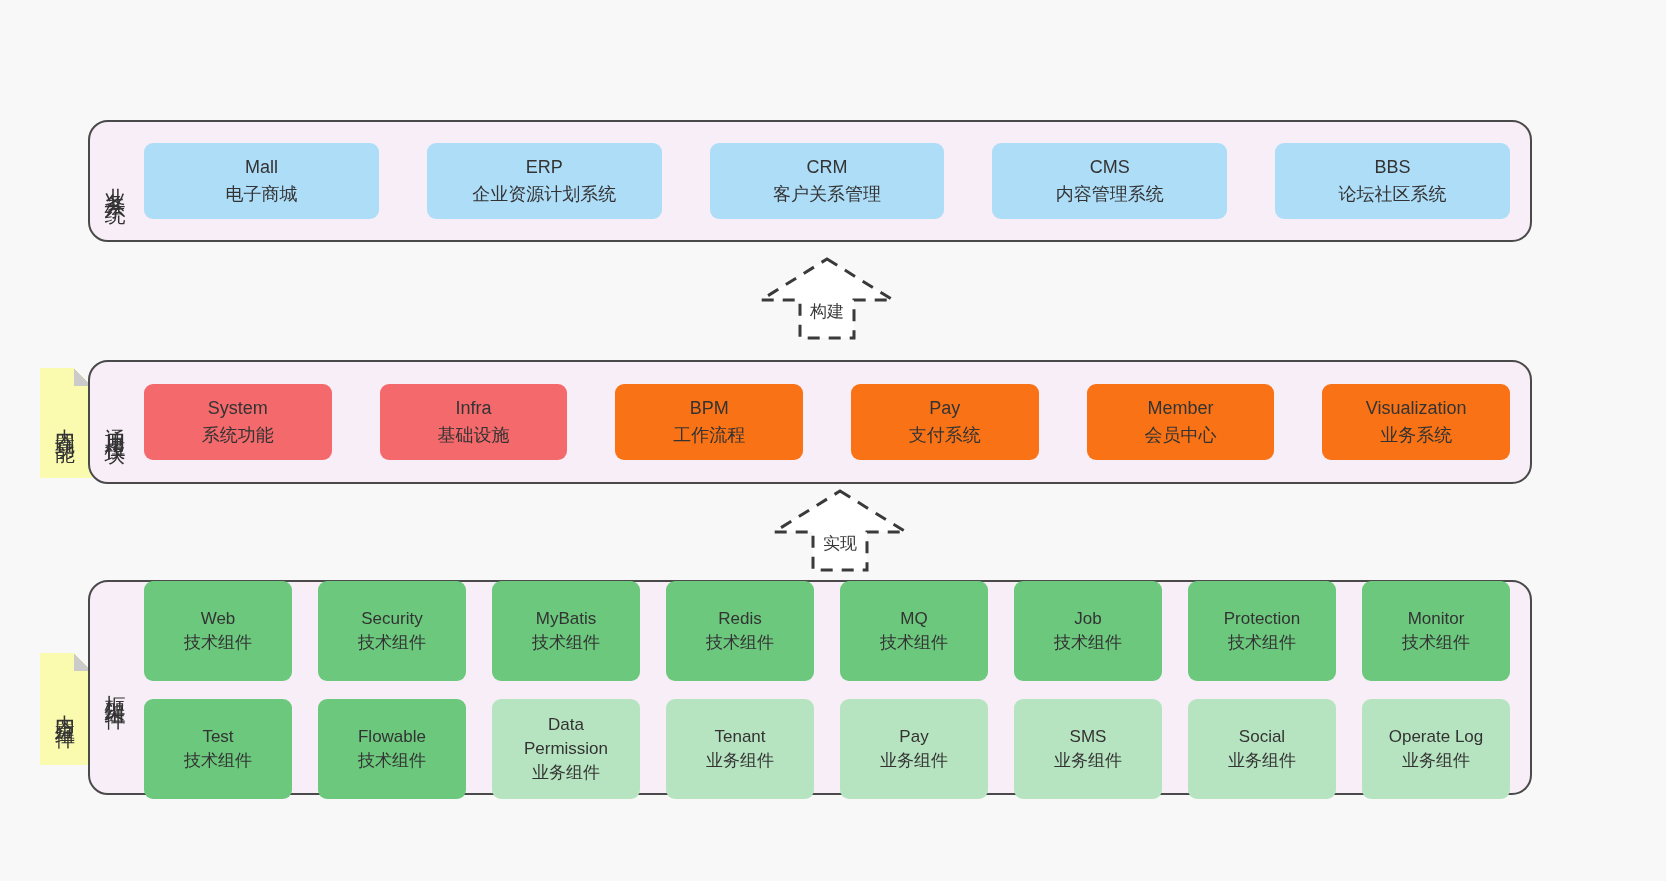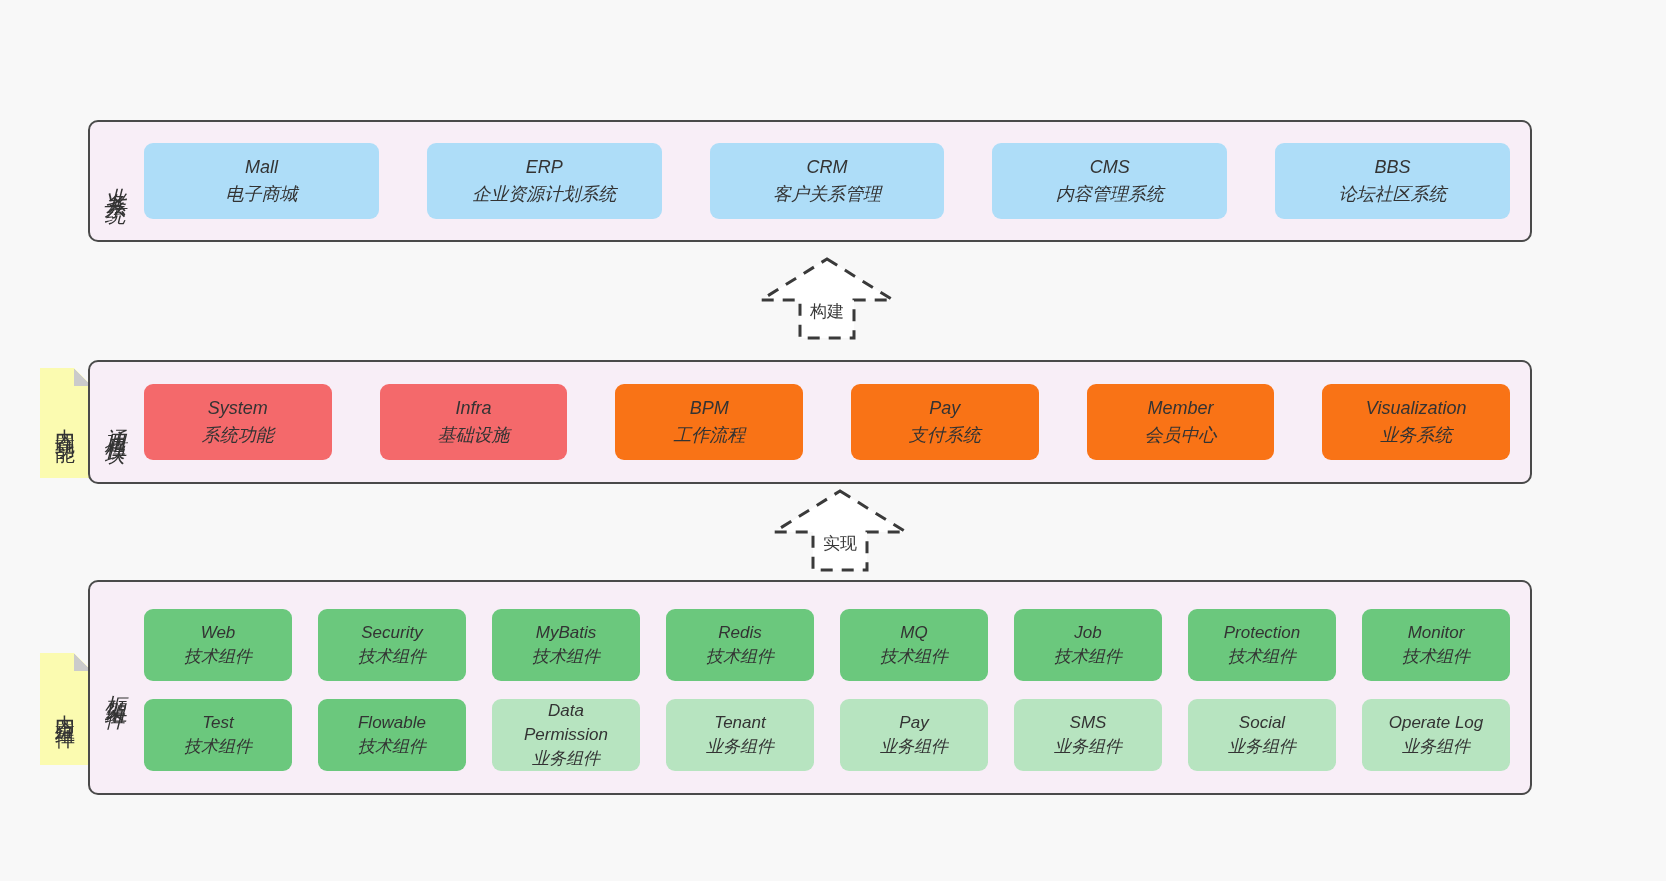--- a/index.html
+++ b/index.html
@@ -3,22 +3,22 @@
 <meta charset="utf-8">
 <style>
   * { margin:0; padding:0; box-sizing:border-box; }
   html,body { background:#f8f8f8; }
   body { font-family:"Liberation Sans","DejaVu Sans",sans-serif; color:#3a3a3a; }
   .canvas { position:relative; width:1666px; height:881px; background:#f8f8f8; overflow:hidden; }
 
   
   .panel {
     position:absolute; left:88px; width:1444px;
-    background:#f8eef7; border:2px solid #4a4a4a; border-radius:10px;
-    display:flex; align-items:stretch; z-index:2;font-style:italic;
+    background:#f8eef7; border:2px solid #4a4a4a; border-radius:20px;
+    display:flex; align-items:stretch; z-index:2;
   }
   .panel-business   { top:120px; height:122px; }
   .panel-modules    { top:348px; height:124px;margin-top:12px; }
   .panel-components { top:580px; height:215px; }
 
   .layer-label {
     width:50px; display:flex; align-items:center; justify-content:center;
     writing-mode:vertical-rl; text-orientation:upright;
     font-size:21px; letter-spacing:5px; color:#333; padding:6px 0;
   }
@@ -30,21 +30,21 @@
     flex:1; display:flex; flex-direction:column; justify-content:center;
     gap:18px; padding:20px 20px 15px 4px;
   }
   .boxes-grid .grid-row { display:flex; gap:26px; }
 
   .box {
     flex:1; height:76px; border-radius:9px;
     display:flex; flex-direction:column; justify-content:center; align-items:center;
     text-align:center; font-size:18px; line-height:1.5; color:#333;
   }
-  .boxes-grid .box { height:72px; font-size:17px; line-height:1.42; padding:0 13px; }
+  .boxes-grid .box { height:100px; font-size:17px; line-height:1.42; padding:0 13px; }
 
   .box.blue   { background:#aeddf8; }
   .box.red    { background:#f4696b; }
   .box.pink   { background:#f97316; }
   .box.green  { background:#6bc87d; }
   .box.lgreen { background:#b7e4c0; }
 
   
   .note {
     position:absolute; left:40px; width:52px; background:#fbfbb0; z-index:1;

